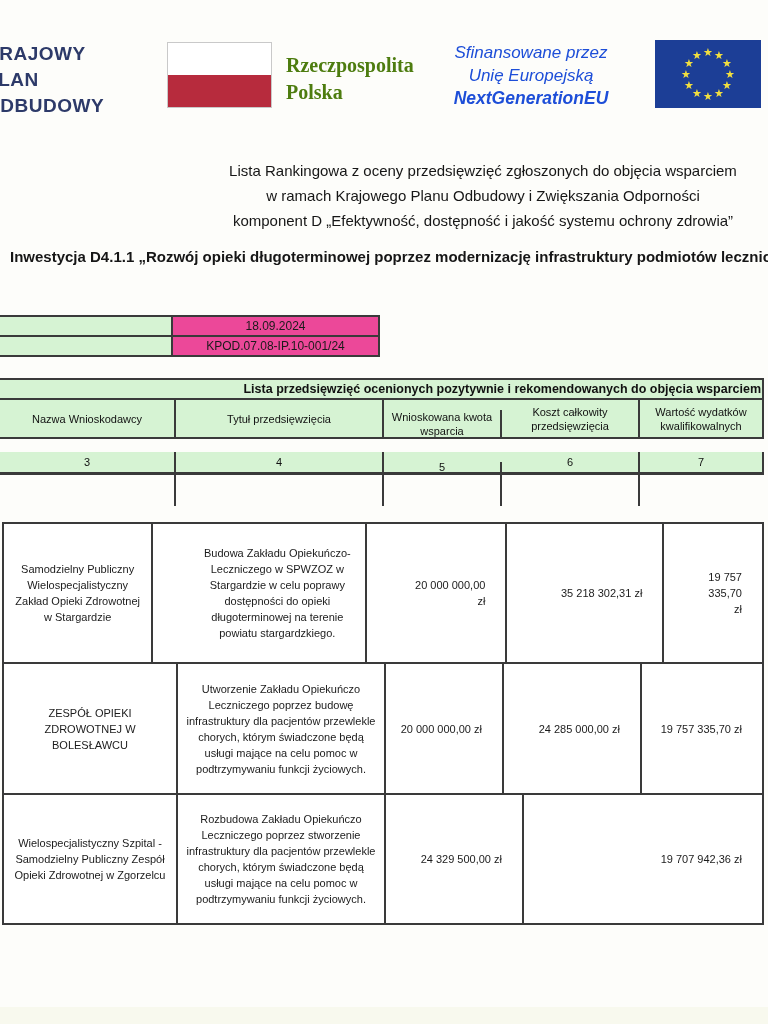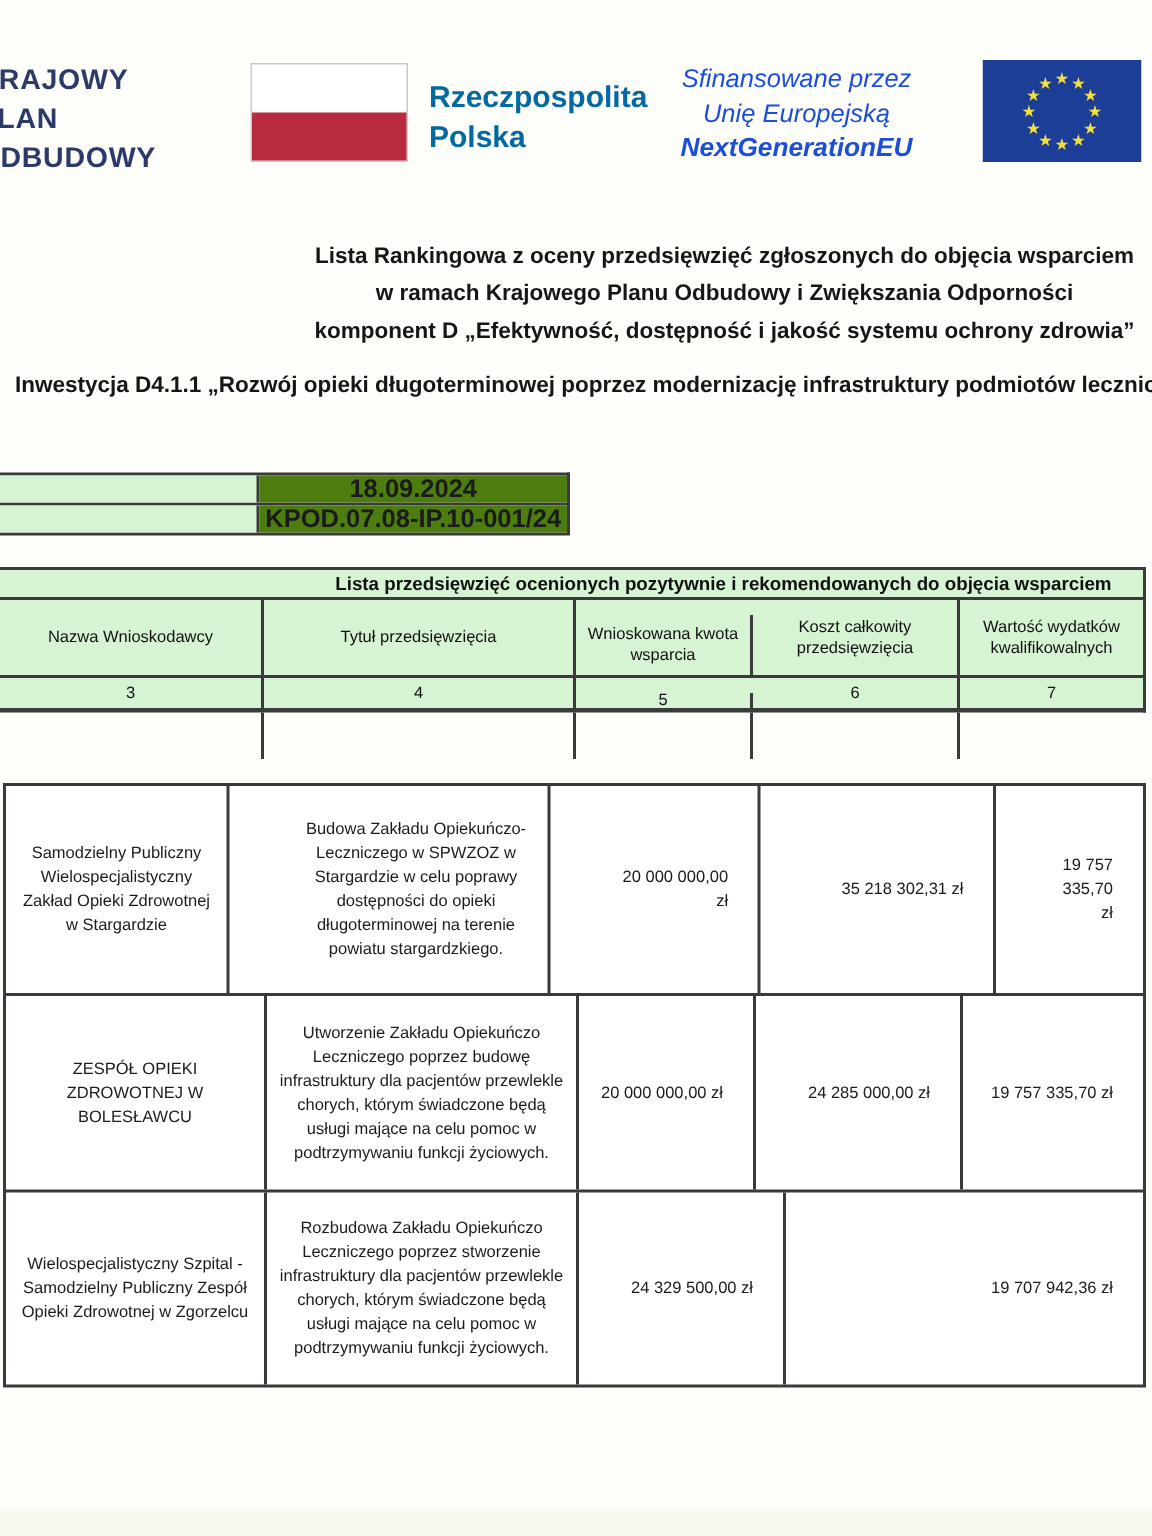--- a/index.html
+++ b/index.html
@@ -24,62 +24,62 @@
     font-size:19px; font-weight:700; letter-spacing:0.5px;
     line-height:26px; color:var(--kpo-navy); white-space:nowrap;
   }
   .pl-flag {
     position:absolute; left:167px; top:42px; width:105px; height:66px;
     border:1px solid #c9c9c9; background:#ffffff;
   }
   .pl-flag .red { position:absolute; left:0; bottom:0; width:100%; height:50%; background:var(--pl-red); }
   .rp-text {
     position:absolute; left:286px; top:52px;
-    font-size:20px; font-weight:700; line-height:27px; color:#0369a1;
+    font-size:20px; font-weight:700; line-height:27px; color:#4d7c0f;font-family:Liberation Serif, serif;
   }
   .eu-text {
     position:absolute; left:420px; top:41px; width:222px;
     text-align:center; font-size:17px; line-height:23px; color:#1d4ed8;font-style:italic;
   }
   .eu-text .bold { font-weight:700; font-size:17.5px; }
   .eu-flag { position:absolute; left:655px; top:40px; width:106px; height:68px; }
 
   
   .title-block {
     position:absolute; left:200px; top:158px; width:566px;
-    text-align:center; font-size:15px; font-weight:700; line-height:25px; color:#161616;
+    text-align:center; font-size:15px; font-weight:400; line-height:25px; color:#161616;
   }
   .investment-line {
     position:absolute; left:10px; top:248px; width:758px;
     font-size:15px; font-weight:700; white-space:nowrap; overflow:hidden; color:#161616;
   }
 
   
   .info-table {
     position:absolute; left:0; top:315px; width:380px;
     border-top:2px solid var(--border); border-right:2px solid var(--border);
   }
   .info-row { display:flex; height:20px; border-bottom:2px solid var(--border); }
   .info-label { width:173px; background:var(--green); border-right:2px solid var(--border); }
   .info-value {
     flex:1; display:flex; align-items:center; justify-content:center;
-    font-size:17px; font-weight:700; background:#4d7c0f;
+    font-size:12px; font-weight:400; background:#ec4899;
   }
 
   
   .banner {
     position:absolute; left:0; top:378px; width:764px; height:22px;
     background:var(--green);
     border-top:2px solid var(--border); border-bottom:2px solid var(--border);
     border-right:2px solid var(--border);
     display:flex; align-items:center; justify-content:flex-end;
-    font-size:12.5px; font-weight:700; padding-right:21px; color:#111;
+    font-size:12.5px; font-weight:700; padding-right:1px; color:#111;
   }
   .head-row {
-    position:absolute; left:0; top:400px; width:764px; height:52px;
+    position:absolute; left:0; top:400px; width:764px; height:39px;
     background:var(--green); display:flex;
     border-bottom:2px solid var(--border); border-right:2px solid var(--border);justify-content:center;
   }
   .num-row {
     position:absolute; left:0; top:452px; width:764px; height:23px;
     background:var(--green); display:flex;
     border-bottom:3px solid var(--border); border-right:2px solid var(--border);
   }
   .hcell, .ncell {
     display:flex; align-items:center; justify-content:center; text-align:center;

